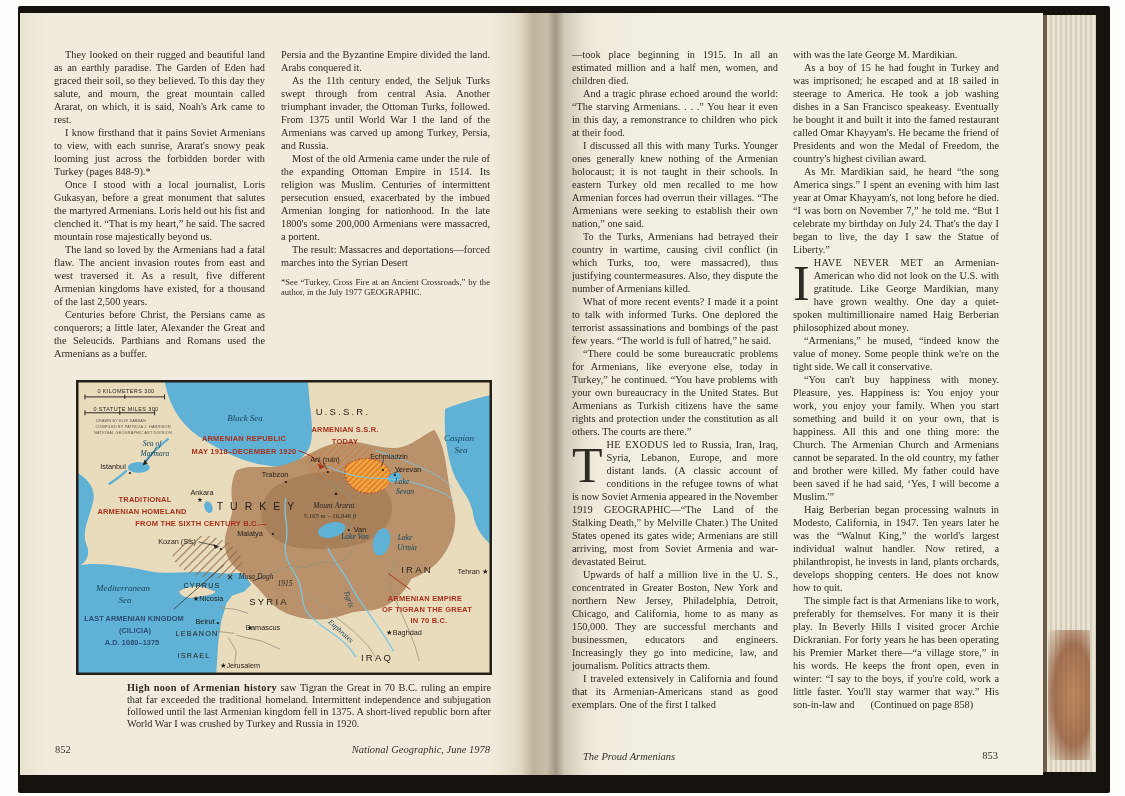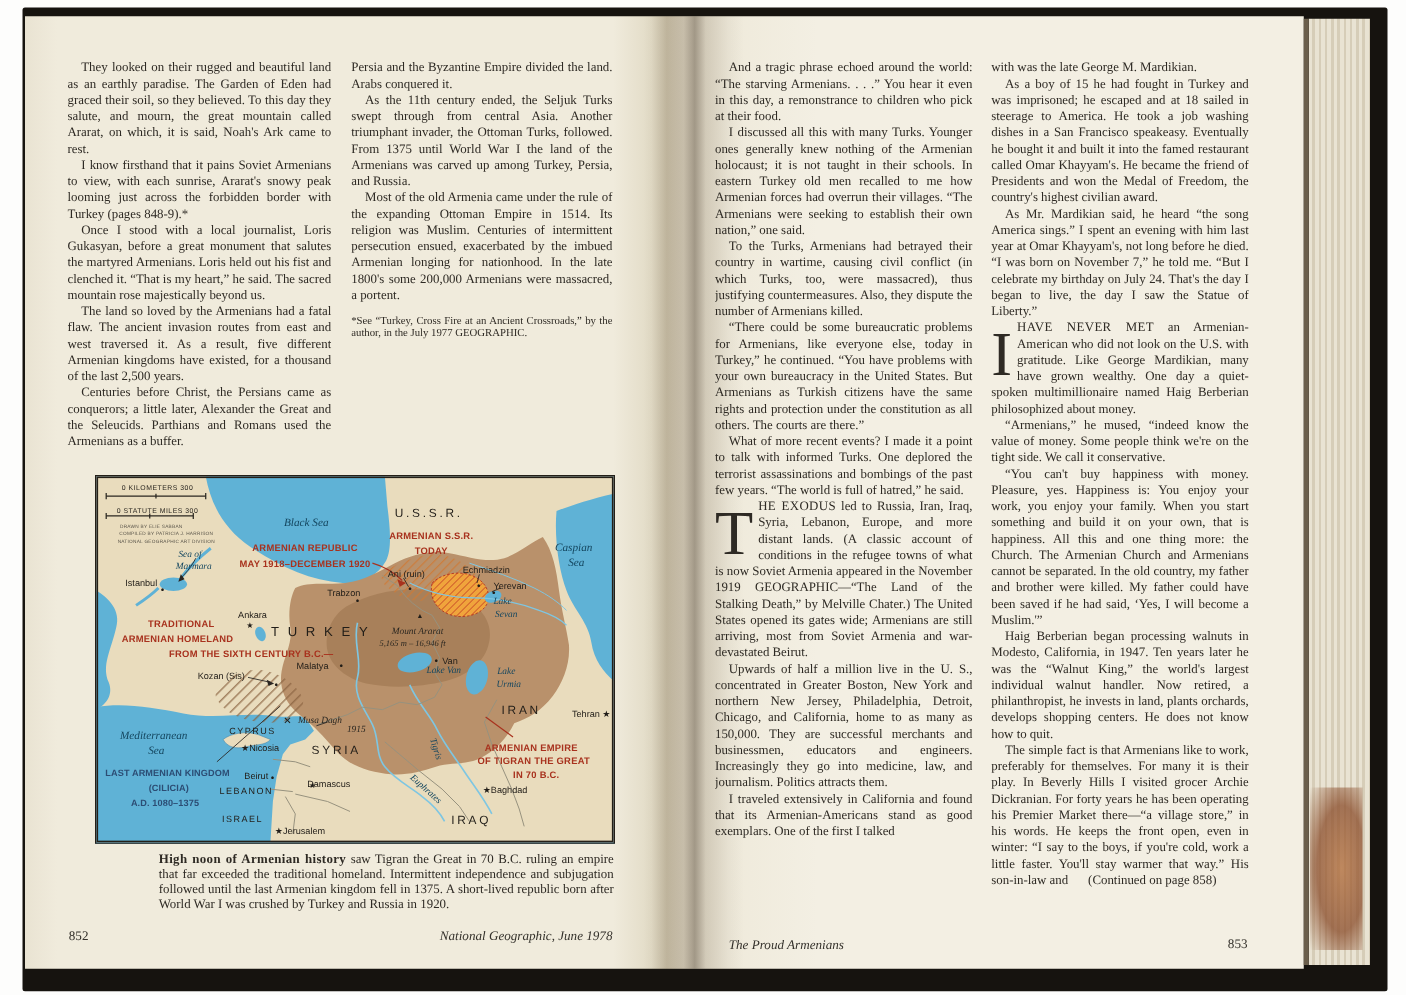--- a/index.html
+++ b/index.html
@@ -70,20 +70,21 @@
       <p class="para">They looked on their rugged and beautiful land as an earthly paradise. The Garden of Eden had graced their soil, so they believed. To this day they salute, and mourn, the great mountain called Ararat, on which, it is said, Noah's Ark came to rest.</p>
       <p class="para">I know firsthand that it pains Soviet Armenians to view, with each sunrise, Ararat's snowy peak looming just across the forbidden border with Turkey (pages 848-9).*</p>
       <p class="para">Once I stood with a local journalist, Loris Gukasyan, before a great monument that salutes the martyred Armenians. Loris held out his fist and clenched it. “That is my heart,” he said. The sacred mountain rose majestically beyond us.</p>
       <p class="para">The land so loved by the Armenians had a fatal flaw. The ancient invasion routes from east and west traversed it. As a result, five different Armenian kingdoms have existed, for a thousand of the last 2,500 years.</p>
       <p class="para">Centuries before Christ, the Persians came as conquerors; a little later, Alexander the Great and the Seleucids. Parthians and Romans used the Armenians as a buffer.</p>
     </div>
   <div class="col" style="left:281px;top:48px;width:209px;height:322px">
       <p class="para noindent">Persia and the Byzantine Empire divided the land. Arabs conquered it.</p>
       <p class="para">As the 11th century ended, the Seljuk Turks swept through from central Asia. Another triumphant invader, the Ottoman Turks, followed. From 1375 until World War I the land of the Armenians was carved up among Turkey, Persia, and Russia.</p>
       <p class="para">Most of the old Armenia came under the rule of the expanding Ottoman Empire in 1514. Its religion was Muslim. Centuries of intermittent persecution ensued, exacerbated by the imbued Armenian longing for nationhood. In the late 1800's some 200,000 Armenians were massacred, a portent.</p>
+      <p class="para">The result: Massacres and deportations—forced marches into the Syrian Desert</p>
       <p class="para footnote noindent">*See “Turkey, Cross Fire at an Ancient Crossroads,” by the author, in the July 1977 GEOGRAPHIC.</p>
     </div>
 
   <div class="map">
     <svg viewBox="0 0 416 295" preserveAspectRatio="none">
       <defs>
         <pattern id="ho" patternUnits="userSpaceOnUse" width="5" height="5" patternTransform="rotate(45)">
           <line x1="0" y1="0" x2="0" y2="5" stroke="#cf7a35" stroke-width="2"></line>
         </pattern>
         <pattern id="hr" patternUnits="userSpaceOnUse" width="4" height="4" patternTransform="rotate(45)">
@@ -248,25 +249,26 @@
       </div>
   </div>
 
   <div class="caption">
       <p class="para noindent"><span class="lead">High noon of Armenian history</span> saw Tigran the Great in 70 B.C. ruling an empire that far exceeded the traditional homeland. Intermittent independence and subjugation followed until the last Armenian kingdom fell in 1375. A short-lived republic born after World War I was crushed by Turkey and Russia in 1920.</p>
     </div>
   <div class="folio" style="left:55px;top:744px">852</div>
   <div class="folio italic" style="left:240px;top:744px;width:250px;text-align:right">National Geographic, June 1978</div>
 
   <div class="col" style="left:572px;top:48px;width:206px;height:692px">
+      <p class="para noindent">—took place beginning in 1915. In all an estimated million and a half men, women, and children died.</p>
       <p class="para">And a tragic phrase echoed around the world: “The starving Armenians. . . .” You hear it even in this day, a remonstrance to children who pick at their food.</p>
       <p class="para">I discussed all this with many Turks. Younger ones generally knew nothing of the Armenian holocaust; it is not taught in their schools. In eastern Turkey old men recalled to me how Armenian forces had overrun their villages. “The Armenians were seeking to establish their own nation,” one said.</p>
       <p class="para">To the Turks, Armenians had betrayed their country in wartime, causing civil conflict (in which Turks, too, were massacred), thus justifying countermeasures. Also, they dispute the number of Armenians killed.</p>
+      <p class="para">What of more recent events? I made it a point to talk with informed Turks. One deplored the terrorist assassinations and bombings of the past few years. “The world is full of hatred,” he said.</p>
       <p class="para">“There could be some bureaucratic problems for Armenians, like everyone else, today in Turkey,” he continued. “You have problems with your own bureaucracy in the United States. But Armenians as Turkish citizens have the same rights and protection under the constitution as all others. The courts are there.”</p>
-      <p class="para">What of more recent events? I made it a point to talk with informed Turks. One deplored the terrorist assassinations and bombings of the past few years. “The world is full of hatred,” he said.</p>
       <p class="para noindent"><span class="dropcap">T</span><span class="lead">HE EXODUS</span> led to Russia, Iran, Iraq, Syria, Lebanon, Europe, and more distant lands. (A classic account of conditions in the refugee towns of what is now Soviet Armenia appeared in the November 1919 GEOGRAPHIC—“The Land of the Stalking Death,” by Melville Chater.) The United States opened its gates wide; Armenians are still arriving, most from Soviet Armenia and war-devastated Beirut.</p>
       <p class="para">Upwards of half a million live in the U. S., concentrated in Greater Boston, New York and northern New Jersey, Philadelphia, Detroit, Chicago, and California, home to as many as 150,000. They are successful merchants and businessmen, educators and engineers. Increasingly they go into medicine, law, and journalism. Politics attracts them.</p>
       <p class="para">I traveled extensively in California and found that its Armenian-Americans stand as good exemplars. One of the first I talked</p>
     </div>
   <div class="col" style="left:793px;top:48px;width:206px;height:692px">
       <p class="para noindent">with was the late George M. Mardikian.</p>
       <p class="para">As a boy of 15 he had fought in Turkey and was imprisoned; he escaped and at 18 sailed in steerage to America. He took a job washing dishes in a San Francisco speakeasy. Eventually he bought it and built it into the famed restaurant called Omar Khayyam's. He became the friend of Presidents and won the Medal of Freedom, the country's highest civilian award.</p>
       <p class="para">As Mr. Mardikian said, he heard “the song America sings.” I spent an evening with him last year at Omar Khayyam's, not long before he died. “I was born on November 7,” he told me. “But I celebrate my birthday on July 24. That's the day I began to live, the day I saw the Statue of Liberty.”</p>
       <p class="para noindent"><span class="dropcap">I</span><span class="lead">HAVE NEVER MET</span> an Armenian-American who did not look on the U.S. with gratitude. Like George Mardikian, many have grown wealthy. One day a quiet-spoken multimillionaire named Haig Berberian philosophized about money.</p>
       <p class="para">“Armenians,” he mused, “indeed know the value of money. Some people think we're on the tight side. We call it conservative.</p>

